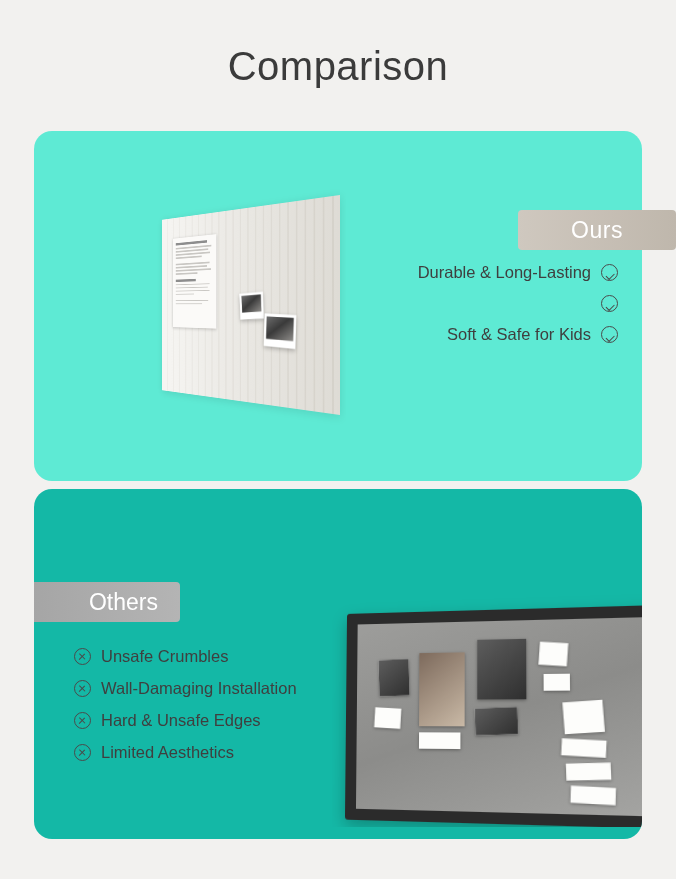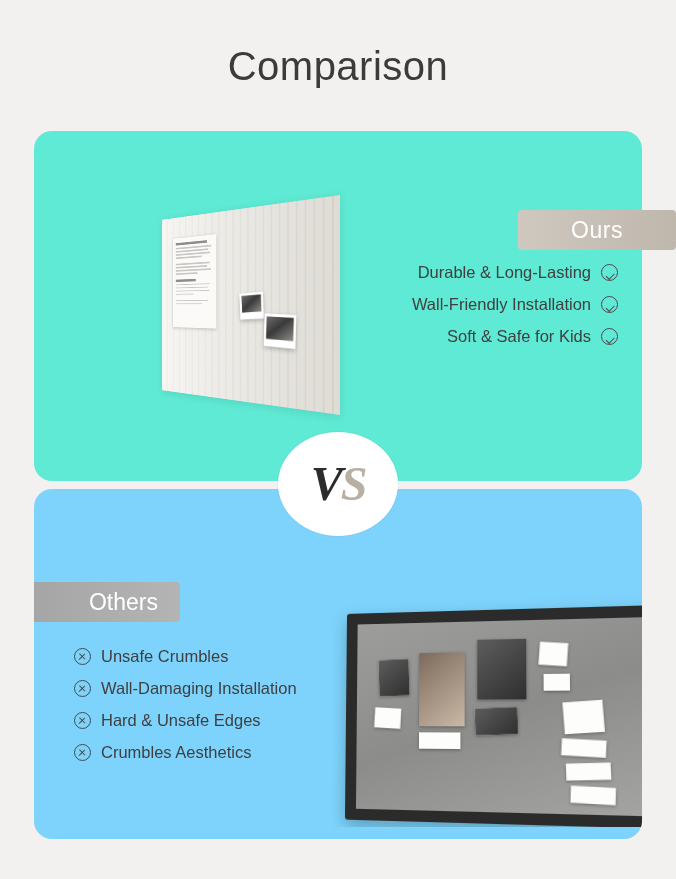--- a/index.html
+++ b/index.html
@@ -147,21 +147,21 @@
     line-height: 1;
   }
   .vs-v { color: #2c2c2c; }
   .vs-s { color: #b9b0a4; }
 
   
   .card-others {
     position: absolute;
     left: 34px; top: 489px;
     width: 608px; height: 350px;
-    background: #7dd3fc;
+    background: #14b8a6;
     border-radius: 18px;
     overflow: hidden;
   }
 
   .label-others {
     position: absolute;
     left: -34px; top: 93px;
     width: 180px; height: 40px;
     background: linear-gradient(to right, #a2a2a2, #b4b4b4);
     border-radius: 4px;
@@ -275,54 +275,50 @@
     </div>
 
     <div class="label-ours">Ours</div>
 
     <div class="list-ours">
       <div class="row-ours">
         <span>Durable &amp; Long-Lasting</span>
         <span class="tick"></span>
       </div>
       <div class="row-ours">
-        <span>Wall-Friendly Installation</span>
         <span class="tick"></span>
       </div>
       <div class="row-ours">
         <span>Soft &amp; Safe for Kids</span>
         <span class="tick"></span>
       </div>
     </div>
   </div>
 
-  <div class="vs-badge">
-    <span class="vs-text"><span class="vs-v">V</span><span class="vs-s">S</span></span>
-  </div>
 
   <div class="card-others">
 
     <div class="label-others">Others</div>
 
     <div class="list-others">
       <div class="row-others">
         <span class="cross"></span>
         <span>Unsafe Crumbles</span>
       </div>
       <div class="row-others">
         <span class="cross"></span>
         <span>Wall-Damaging Installation</span>
       </div>
       <div class="row-others">
         <span class="cross"></span>
         <span>Hard &amp; Unsafe Edges</span>
       </div>
       <div class="row-others">
         <span class="cross"></span>
-        <span>Crumbles Aesthetics</span>
+        <span>Limited Aesthetics</span>
       </div>
     </div>
 
     <div class="board-wrap">
       <div class="board">
         <div class="board-inner">
           <div class="note" style="left:22px; top:36px; width:30px; height:36px; transform:rotate(-2deg);">
               <div class="ph"></div>
             </div>
           <div class="note" style="left:18px; top:84px; width:26px; height:20px; transform:rotate(3deg);"></div>

